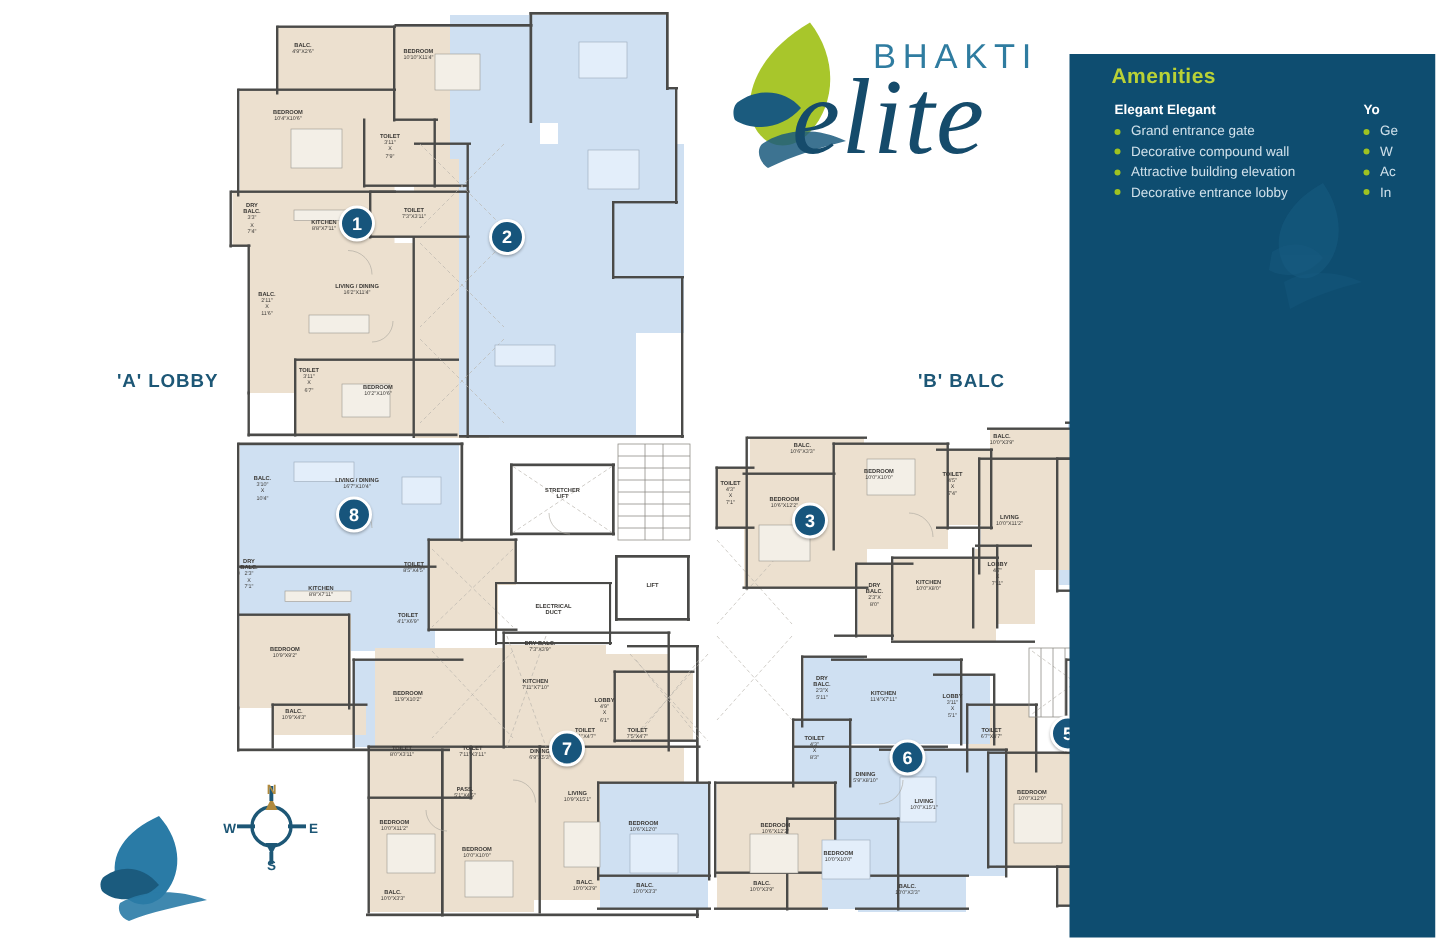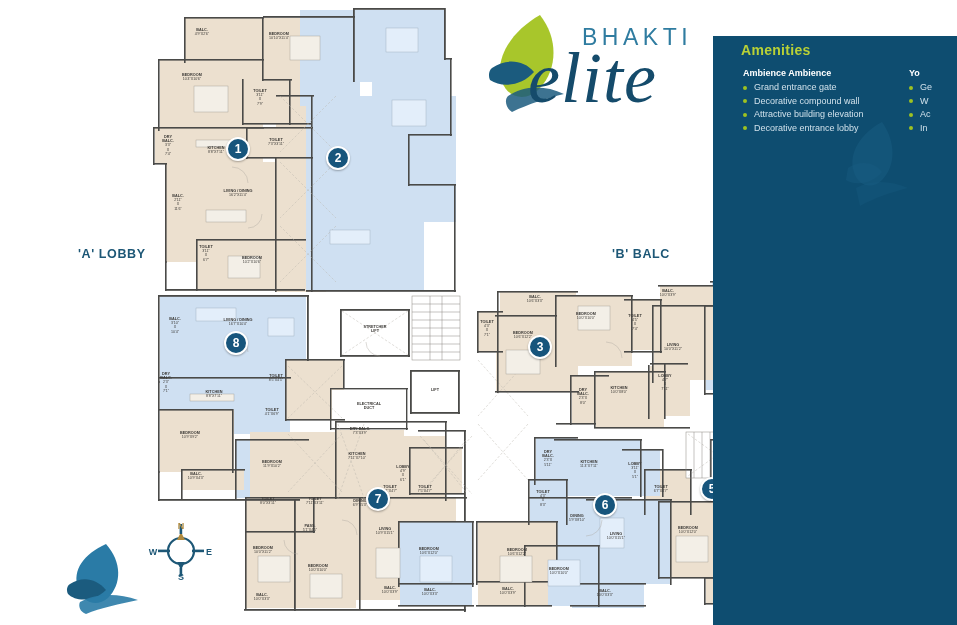--- a/index.html
+++ b/index.html
@@ -673,21 +673,21 @@
       <path d="M4,56 C18,46 36,48 46,60 C34,74 14,76 2,68 C0,64 1,58 4,56 Z" fill="#1b5b7e"></path>
       <path d="M20,84 C34,74 56,72 76,82 C60,86 40,92 24,100 C18,96 16,88 20,84 Z" fill="#1b5b7e" opacity=".85"></path>
     </svg>
     <div id="logo-elite">elite</div>
     <div id="logo-bhakti">BHAKTI</div>
   </div>
 
   <div id="amenities-panel">
     <div id="amenities-title">Amenities</div>
     <div class="amen-col" id="amen-col-0">
-        <div class="amen-head">Ambience Ambience</div>
+        <div class="amen-head">Elegant Elegant</div>
         <div class="amen-item"><span class="amen-bullet"></span>Grand entrance gate</div>
         <div class="amen-item"><span class="amen-bullet"></span>Decorative compound wall</div>
         <div class="amen-item"><span class="amen-bullet"></span>Attractive building elevation</div>
         <div class="amen-item"><span class="amen-bullet"></span>Decorative entrance lobby</div>
       </div>
     <div class="amen-col" id="amen-col-1">
         <div class="amen-head">Yo</div>
         <div class="amen-item"><span class="amen-bullet"></span>Ge</div>
         <div class="amen-item"><span class="amen-bullet"></span>W</div>
         <div class="amen-item"><span class="amen-bullet"></span>Ac</div>

